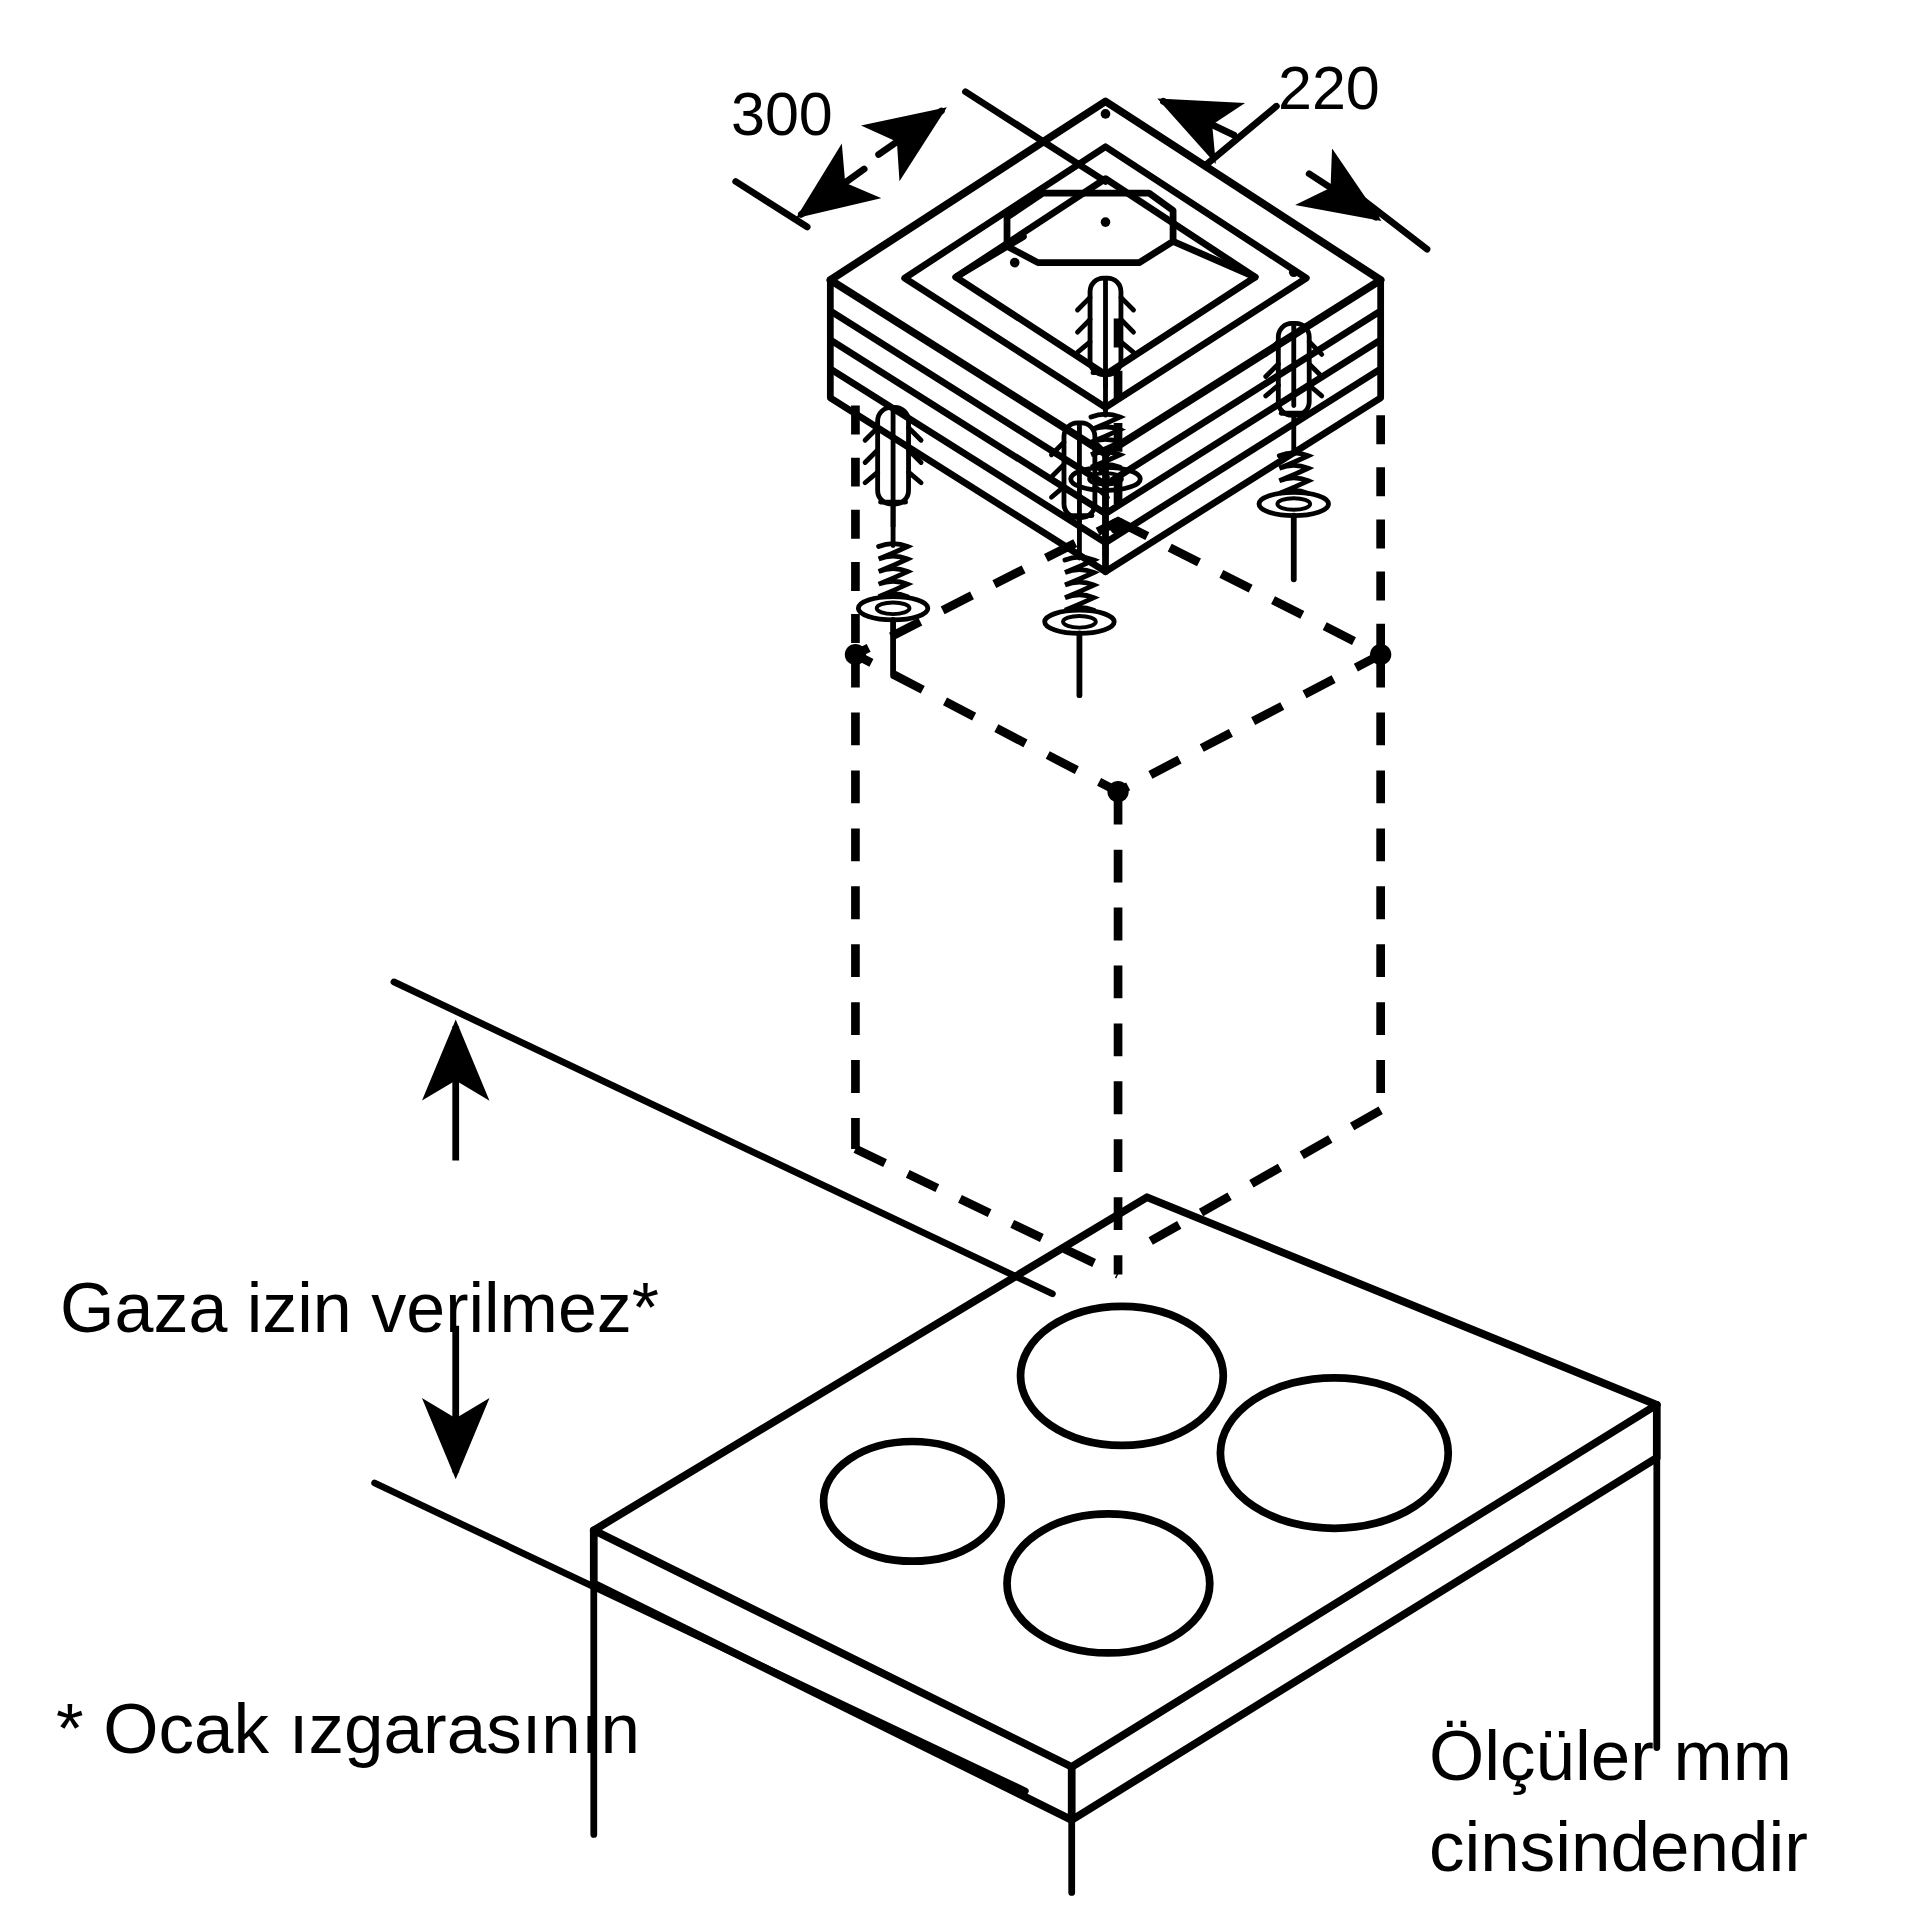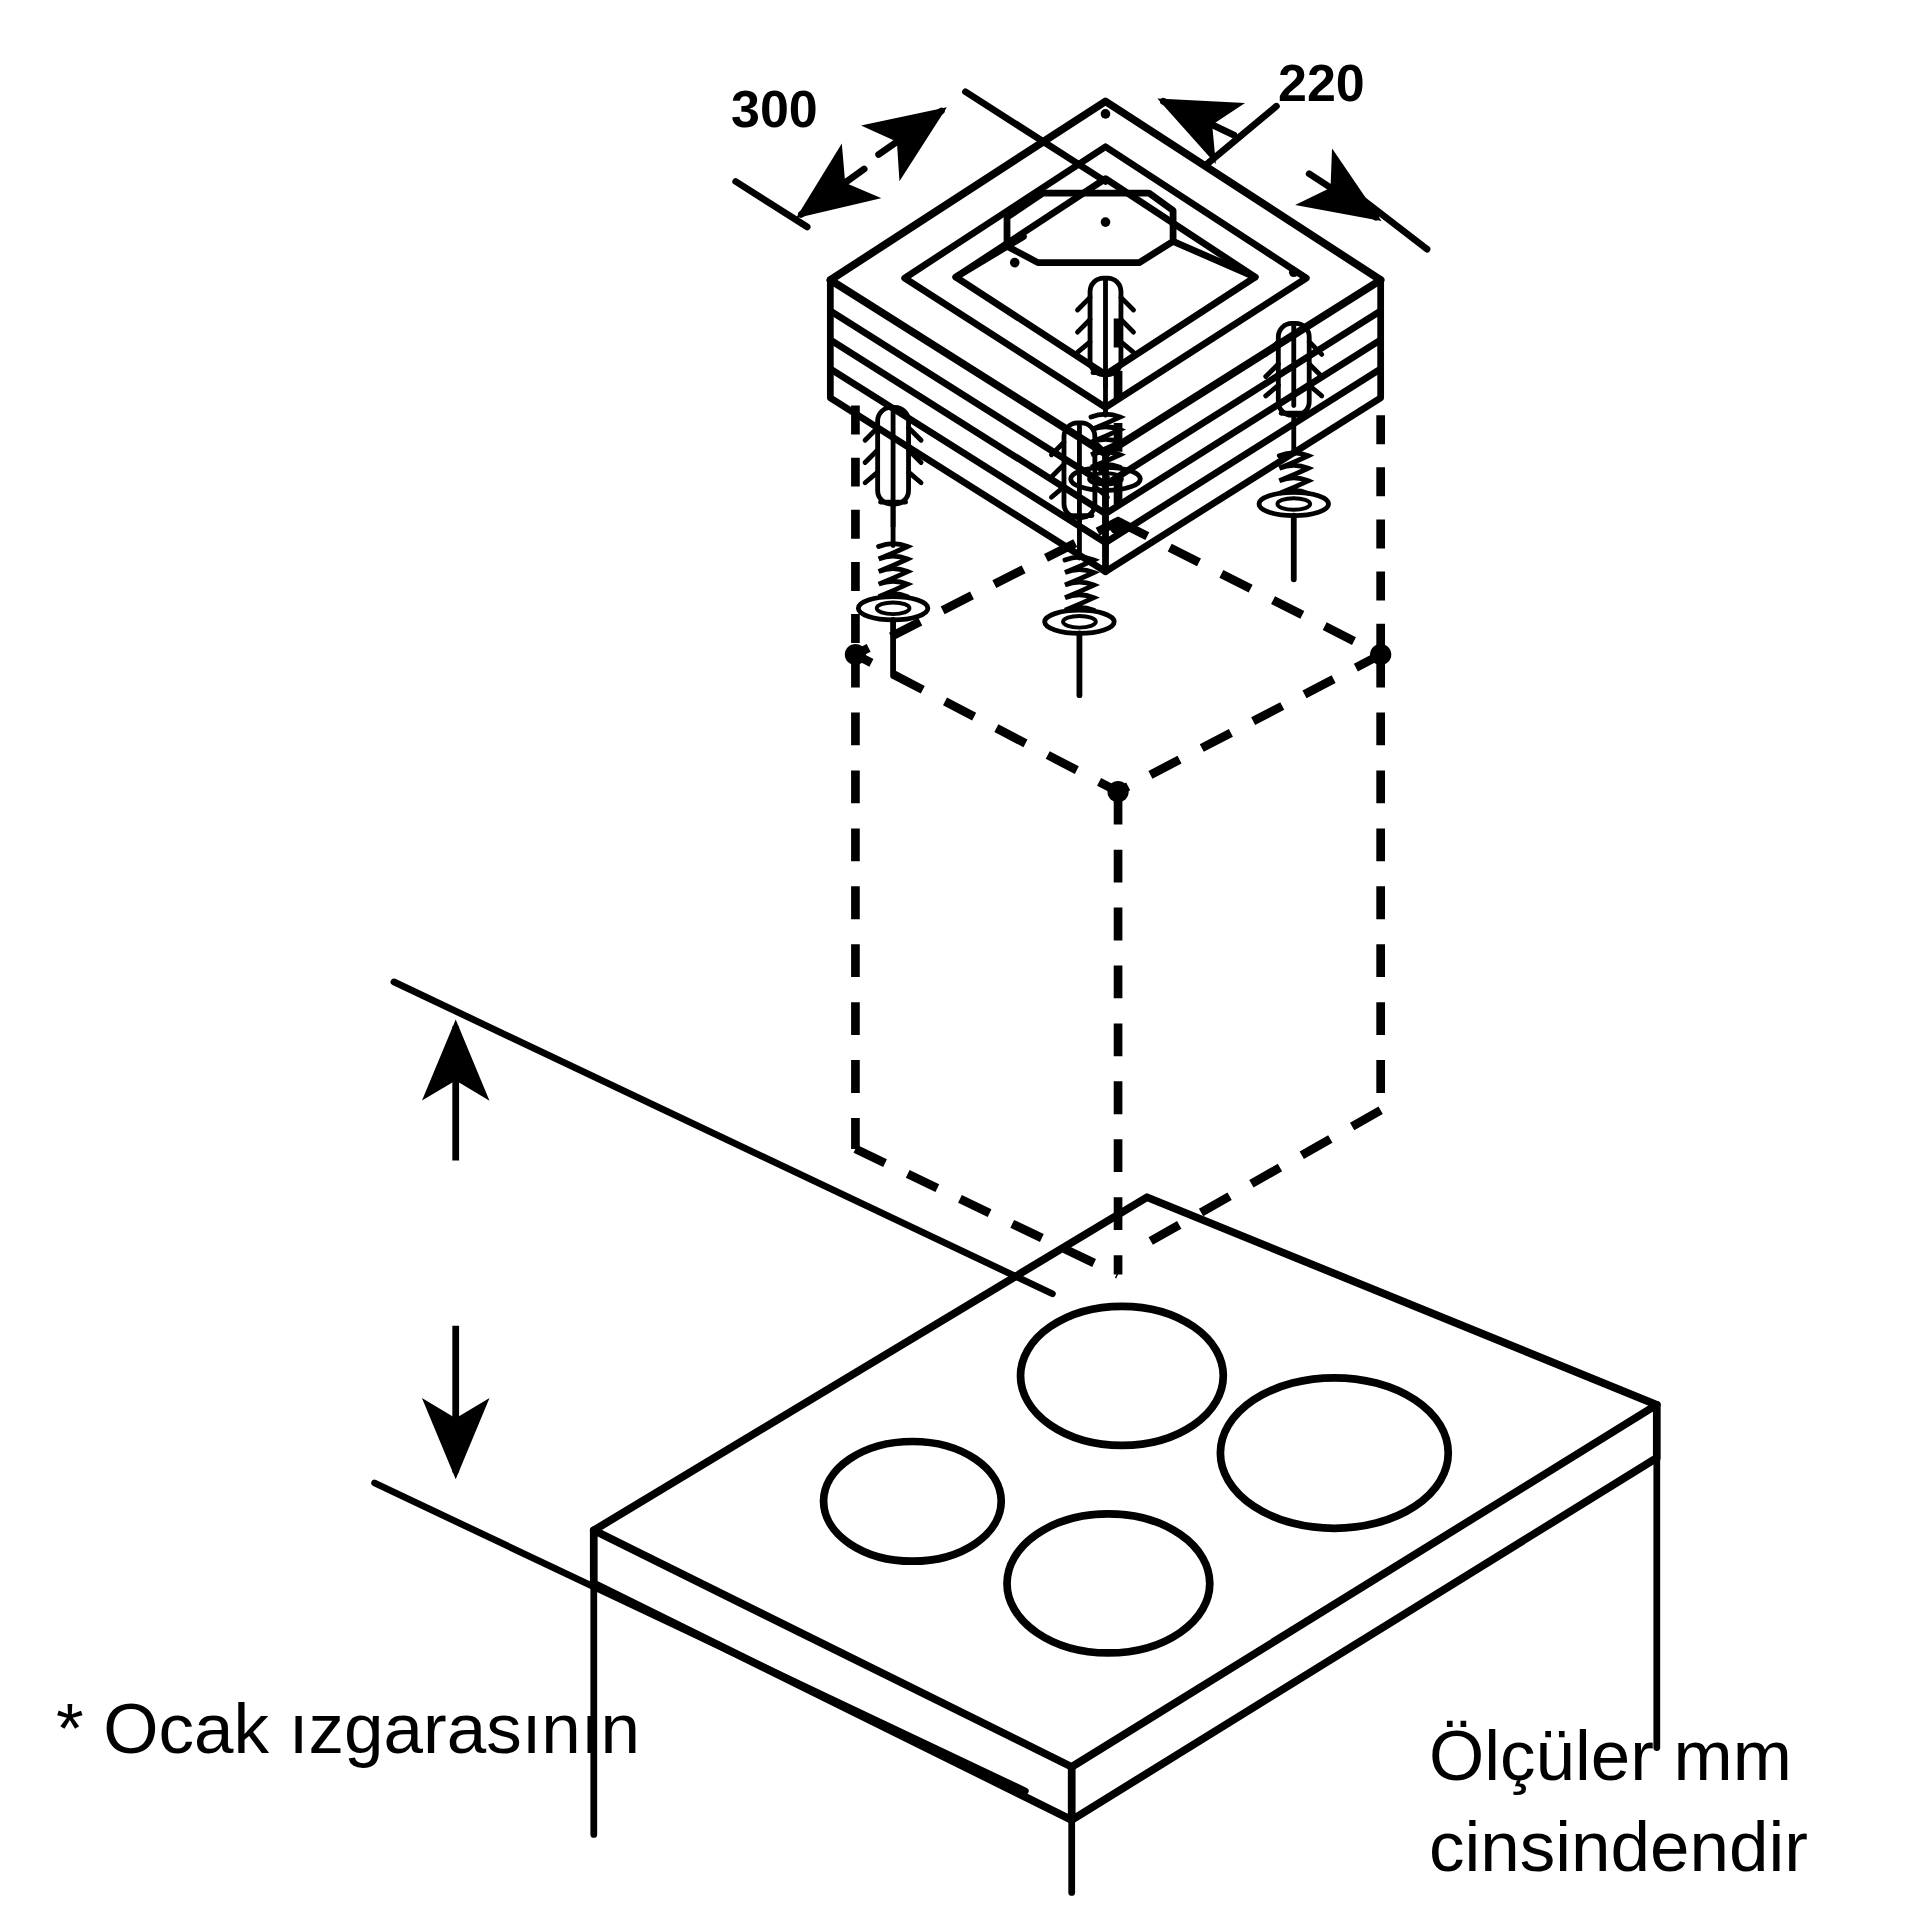--- a/index.html
+++ b/index.html
@@ -1,21 +1,21 @@
 <!DOCTYPE html>
 <html><head>
 <meta charset="utf-8">
 <style>
   html,body{margin:0;padding:0;background:#ffffff;}
   body{width:1931px;height:1931px;overflow:hidden;
        font-family:"Liberation Sans",sans-serif;color:#000;}
   #stage{position:relative;width:1931px;height:1931px;background:#fff;}
   svg#drawing{position:absolute;left:0;top:0;width:1931px;height:1931px;}
   .txt{position:absolute;white-space:pre;color:#000;line-height:1.10;}
-  .dimlabel{font-size:52px;font-weight:700;letter-spacing:0px;}
+  .dimlabel{font-size:61px;font-weight:400;letter-spacing:0px;}
   .bodytext{font-size:70px;font-weight:400;}
   .notetext{font-size:71px;font-weight:400;}
 </style>
 </head>
 <body>
 
 <div id="stage">
 
 <svg id="drawing" viewBox="0 0 2000 2000">
 
@@ -205,20 +205,21 @@
     <path d="M472,1373 L472,1525" marker-end="url(#arrHead)"></path>
   </g>
 
 </svg>
 
 <div class="txt dimlabel" style="left:731px; top:81px;">300</div>
 
 <div class="txt dimlabel" style="left:1246px; top:55px;margin-left:32px;">220</div>
 
 
+<div class="txt bodytext" style="left:60px; top:1270px;">Gaza izin verilmez*</div>
 
 <div class="txt notetext" style="left:56px; top:1690px;">* Ocak ızgarasının</div>
 
 
 <div class="txt notetext" style="left:1429px; top:1717px;">Ölçüler mm</div>
 
 <div class="txt notetext" style="left:1429px; top:1808px;">cinsindendir</div>
 
 </div>
 

